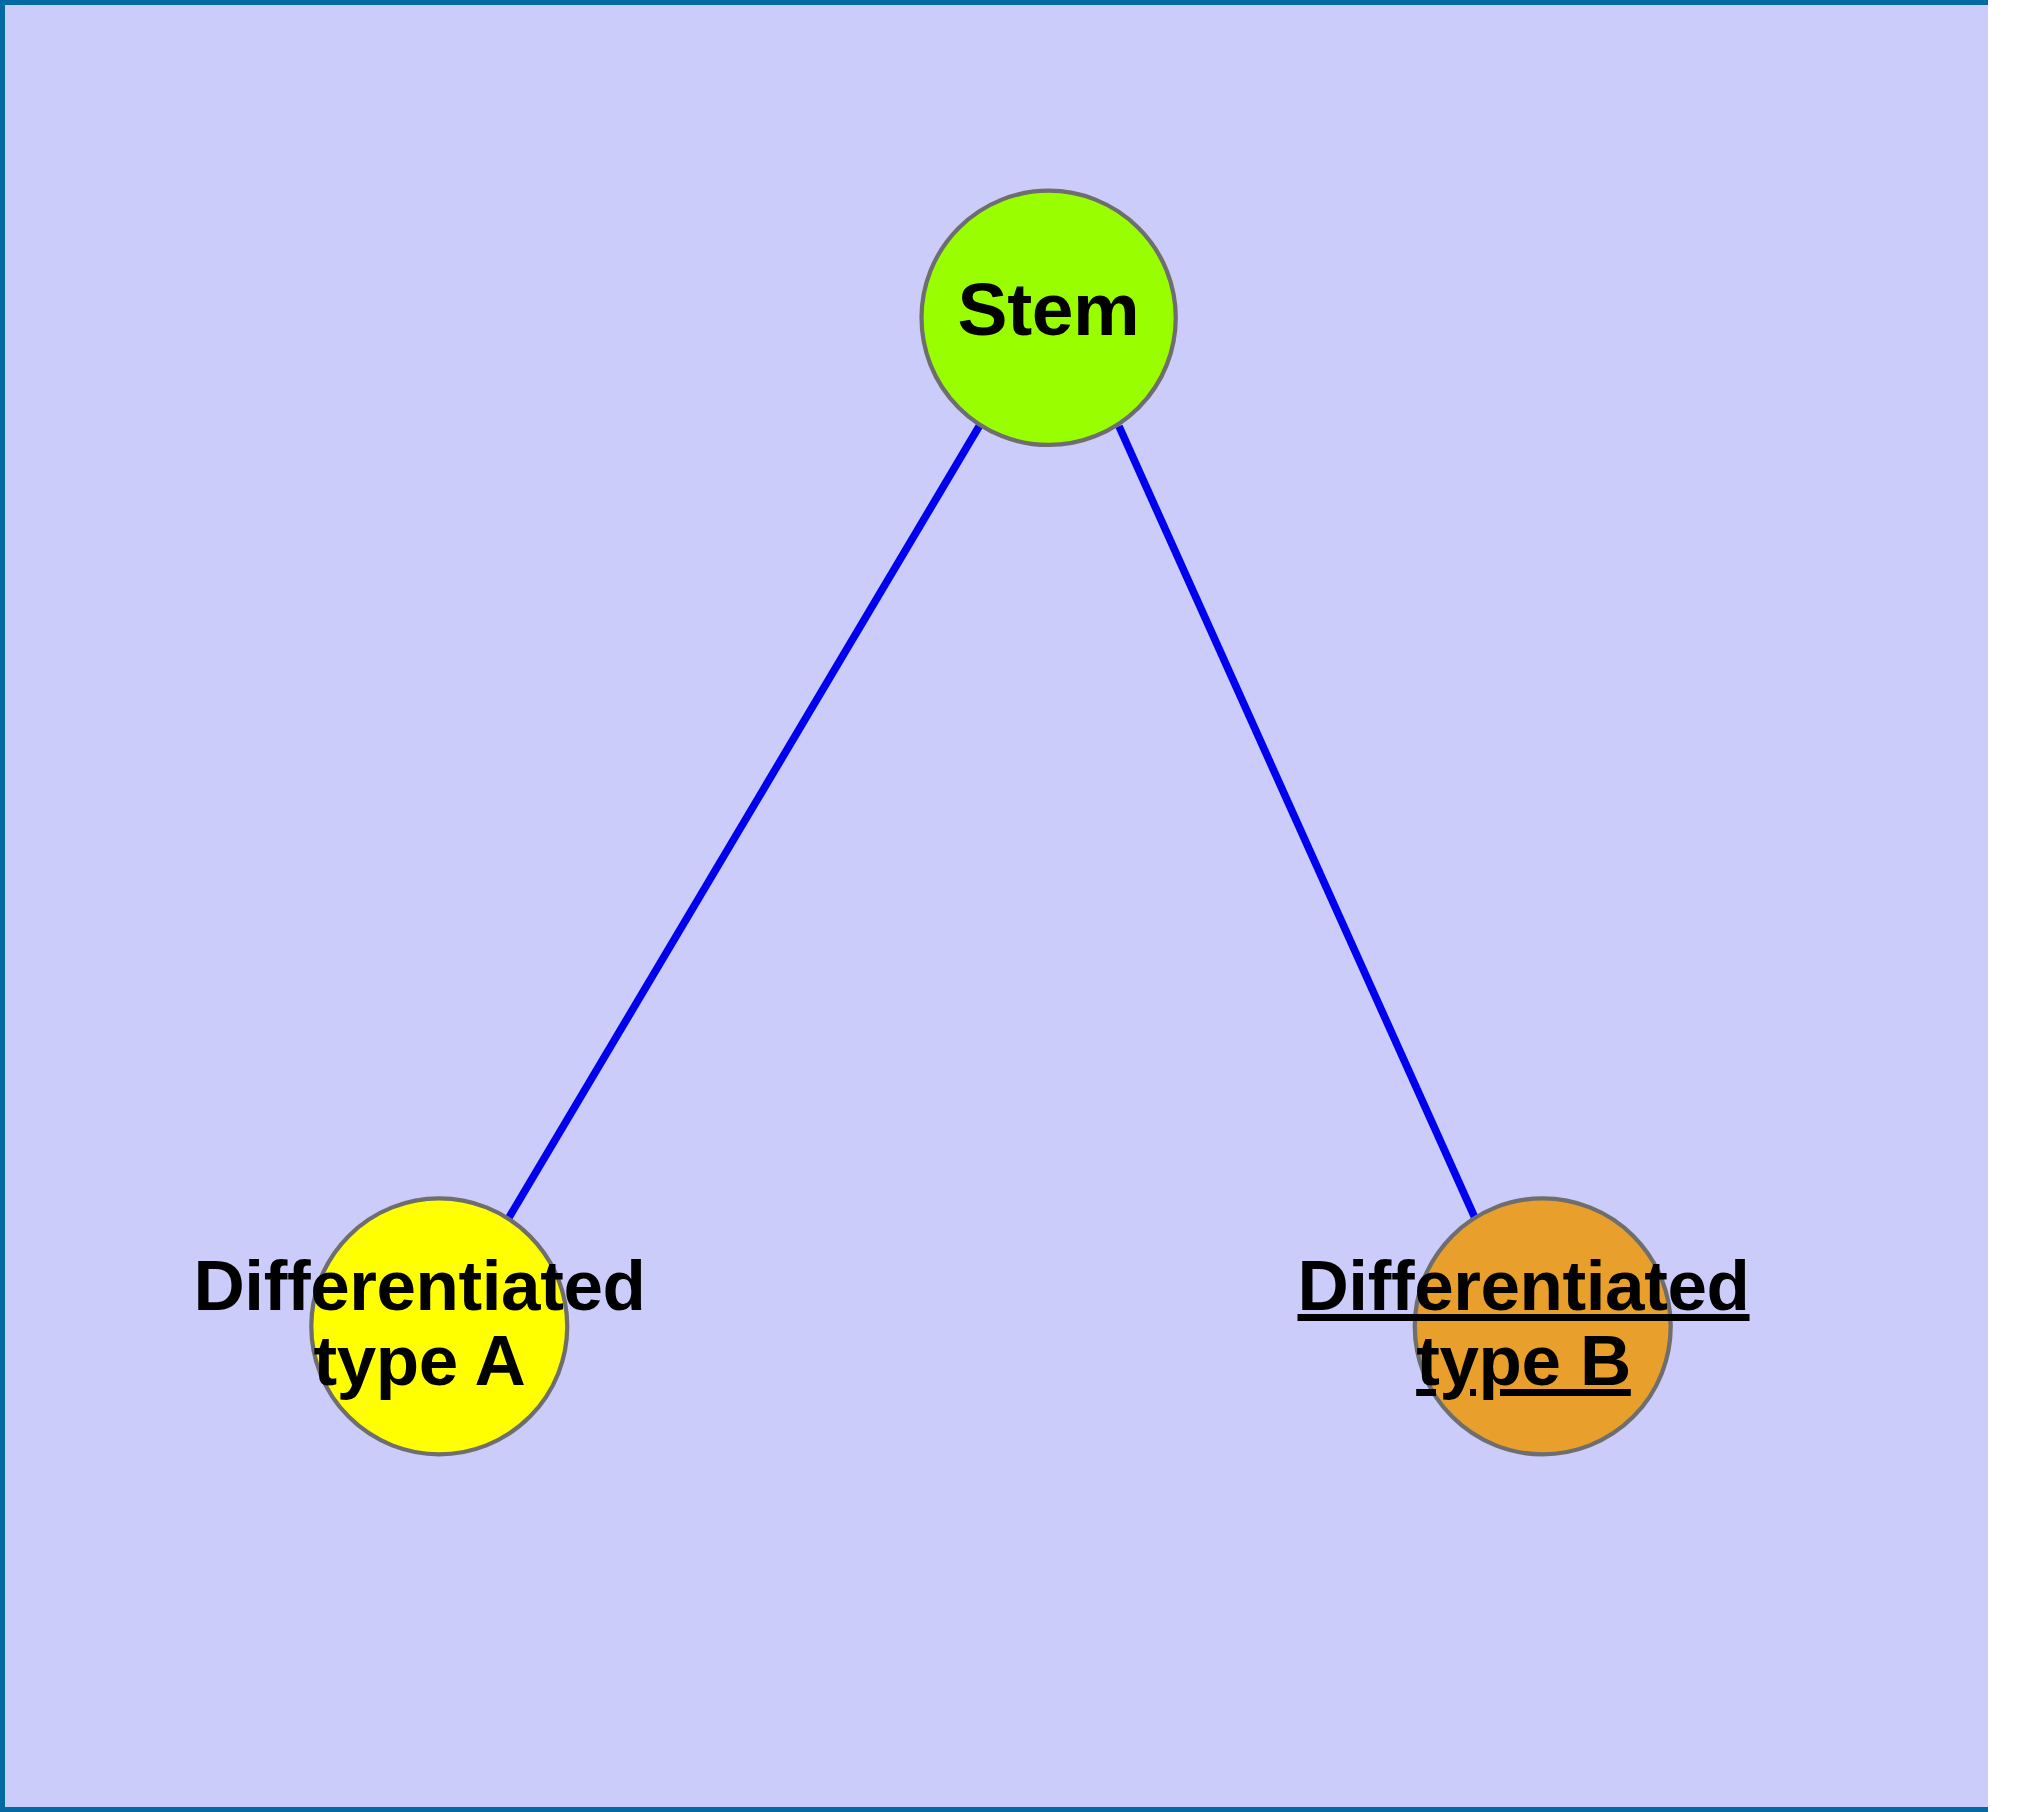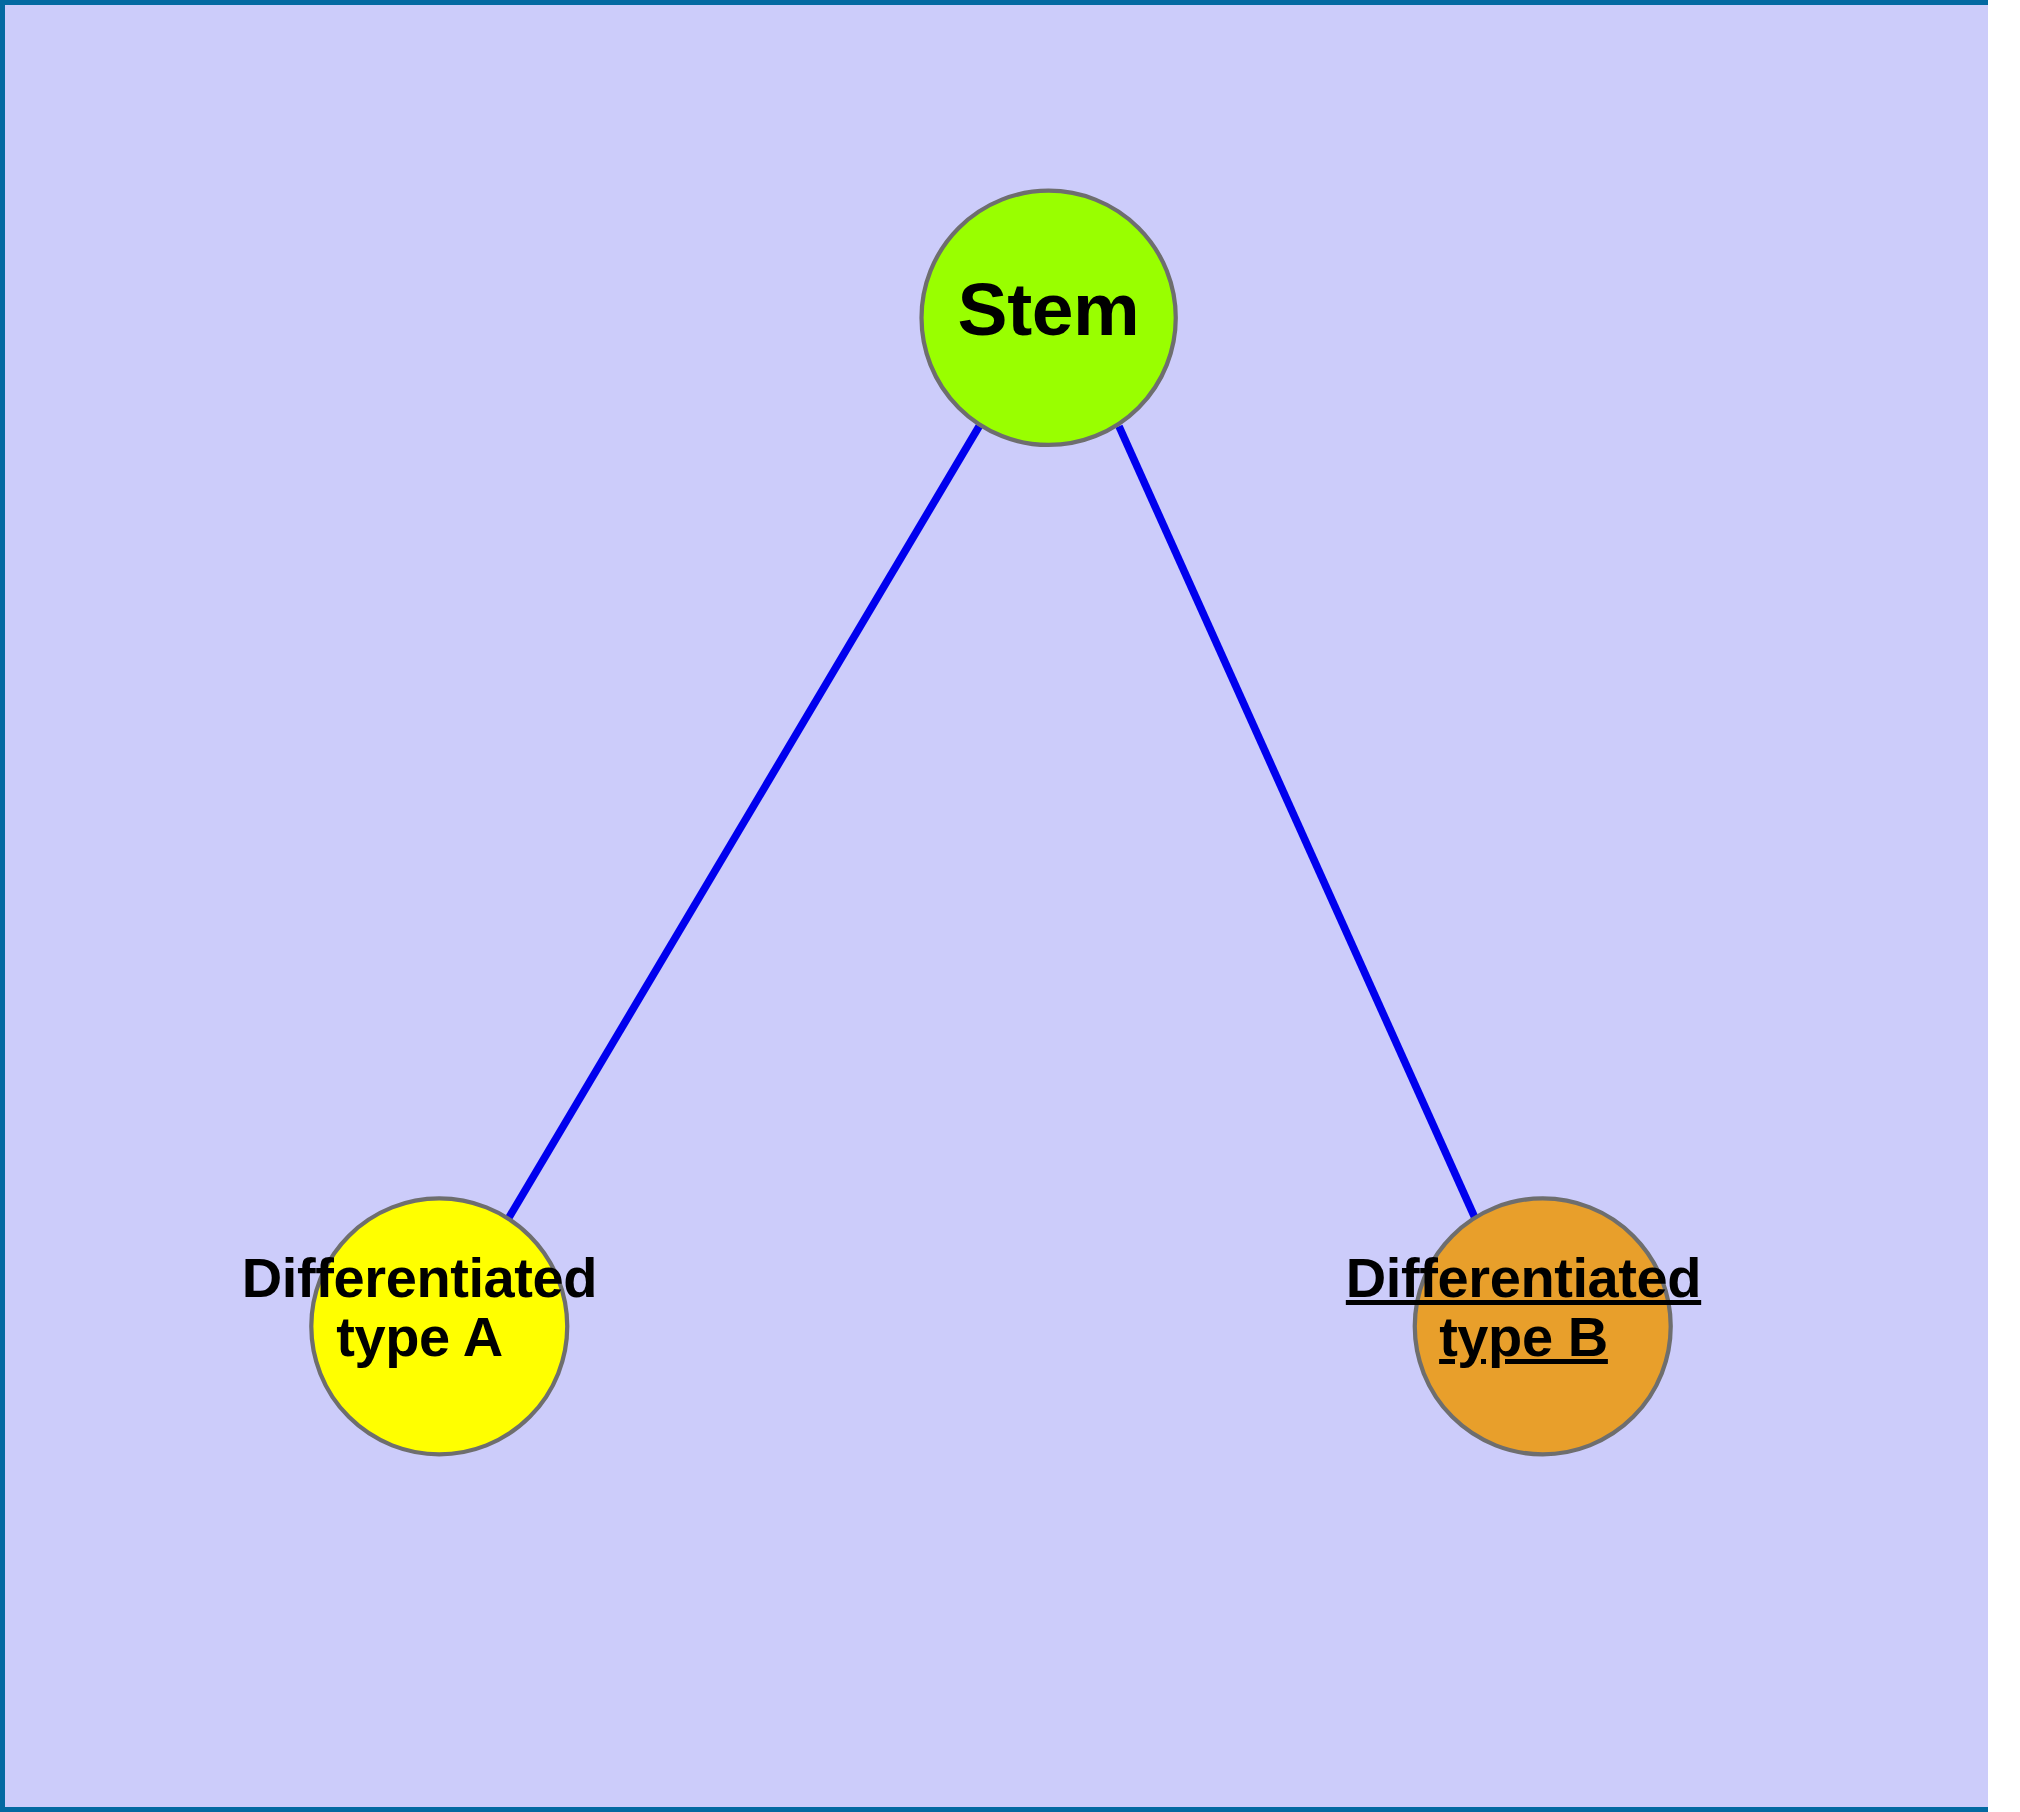--- a/index.html
+++ b/index.html
@@ -39,21 +39,21 @@
     text-align: center;
     white-space: pre;
     letter-spacing: -0.4px;
     pointer-events: none;
     -webkit-font-smoothing: antialiased;
   }
   .node-label.root {
     font-size: 75px;
   }
   .node-label.leaf {
-    font-size: 56px;
+    font-size: 71px;
   }
   
   #label-stem {
     left: 794px;
     top: 270px;
     width: 509px;
   }
   
   #label-type-a {
     left: 165px;

